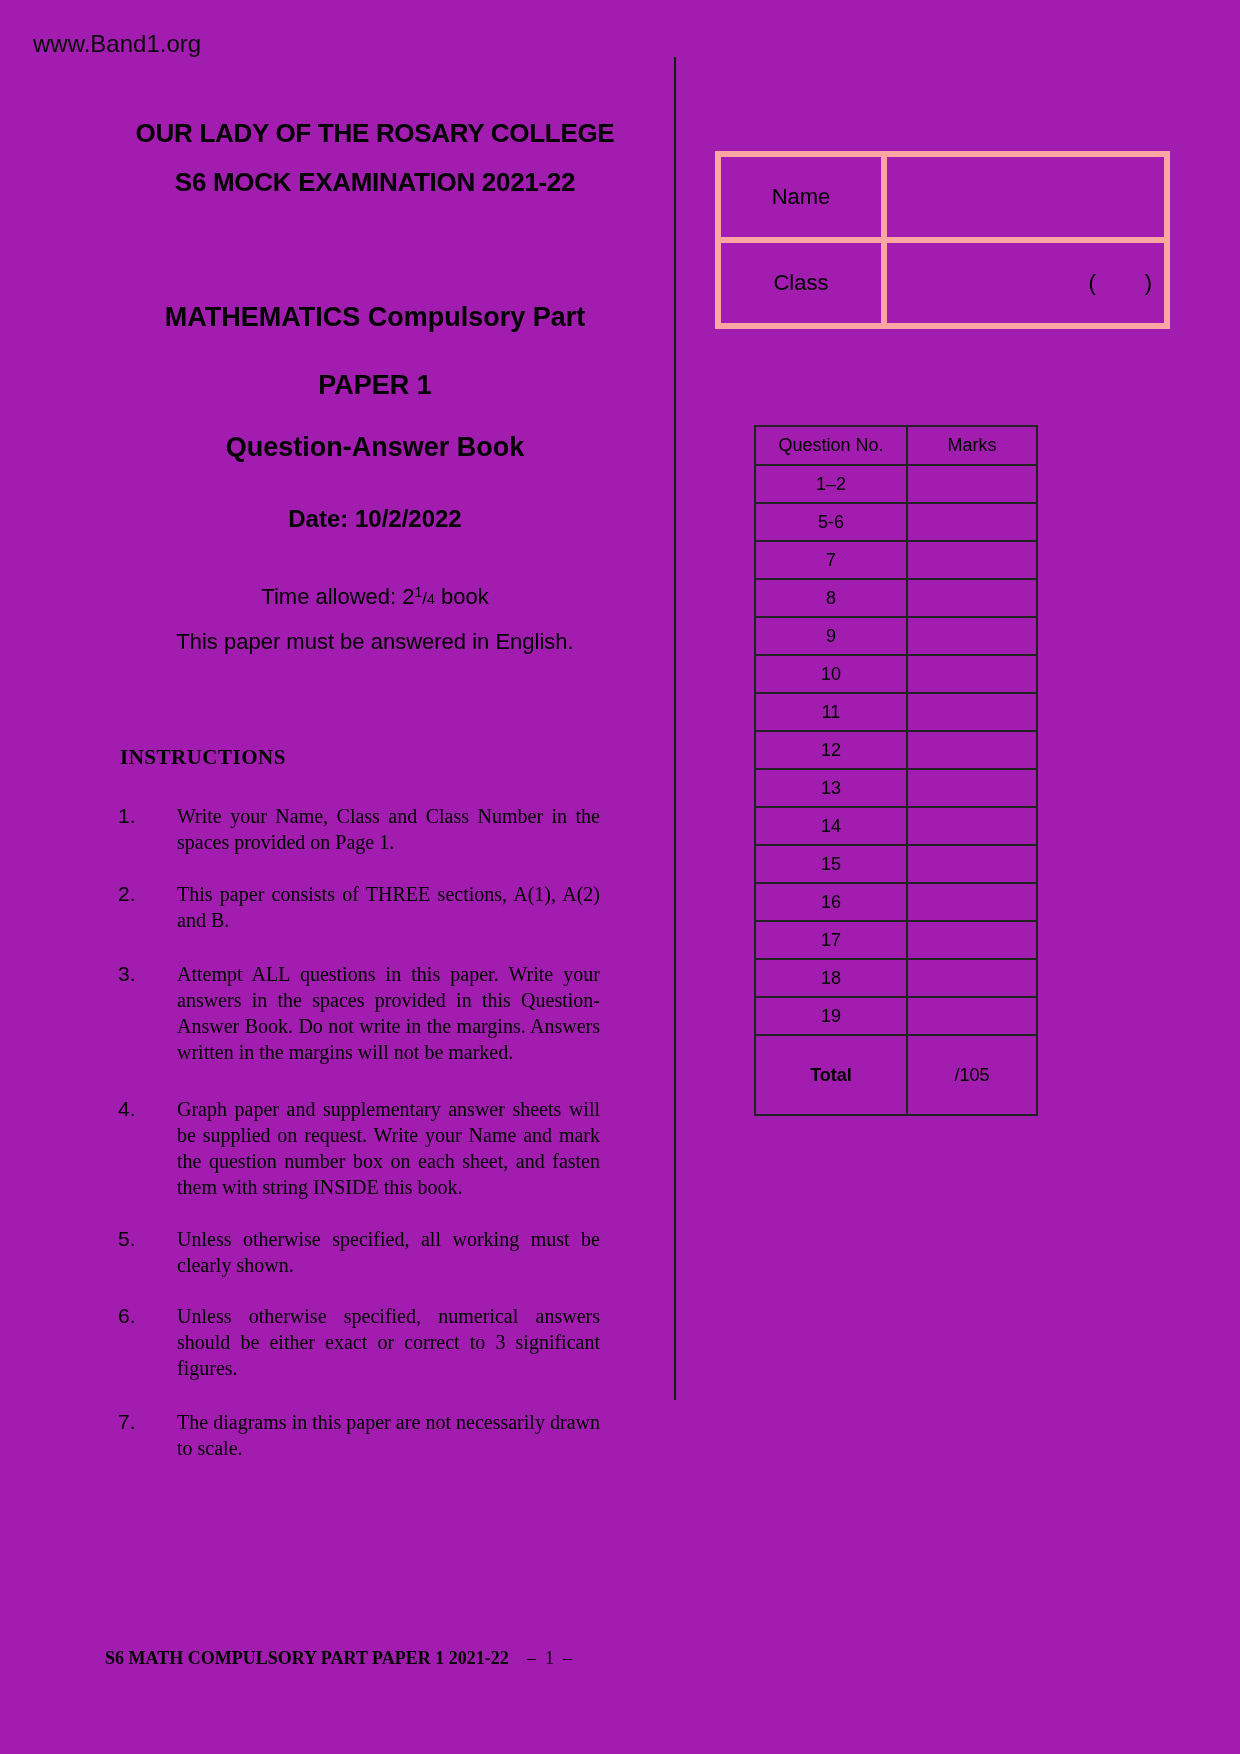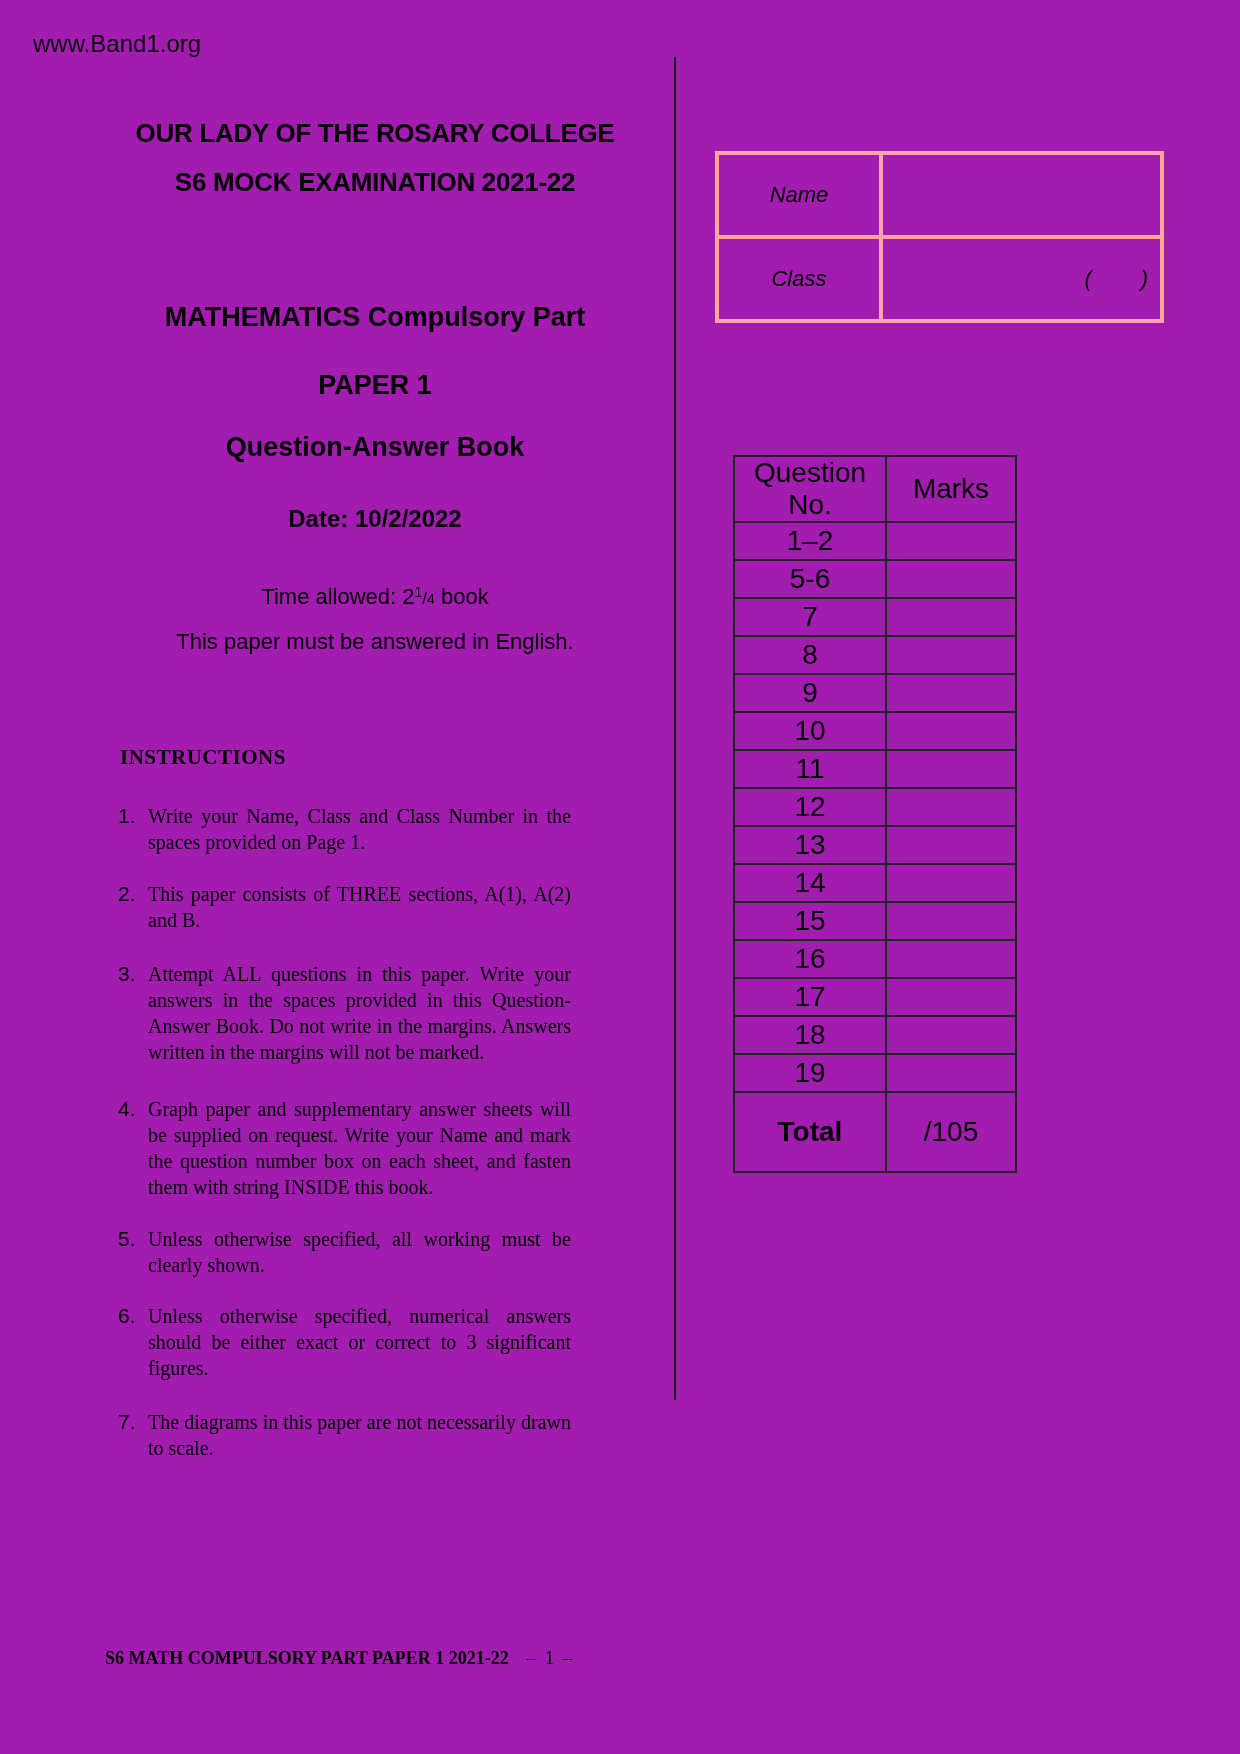--- a/index.html
+++ b/index.html
@@ -36,33 +36,33 @@
     letter-spacing:0.5px;
   }
   .instr-item {
     position:absolute; left:118px; width:484px;
     font-family:"Liberation Serif", serif; font-size:20px; line-height:26px;
   }
   .instr-num {
     position:absolute; left:0; top:0;
     font-family:"Liberation Sans", sans-serif; font-size:21px;
   }
-  .instr-text { margin-left:30px; width:423px; text-align:justify; }
+  .instr-text { margin-left:59px; width:423px; text-align:justify; }
   .i1 { top:803px; }  .i2 { top:881px; }  .i3 { top:961px; }
   .i4 { top:1096px; } .i5 { top:1226px; } .i6 { top:1303px; }
   .i7 { top:1409px; }
 
   table { border-collapse:collapse; }
   .nc-table { position:absolute; left:715px; top:151px; font-size:22px; }
-  .nc-table td { border:4px solid #fca5a5; padding:16px;font-style:italic; }
+  .nc-table td { border:6px solid #fca5a5; padding:16px; }
   .nc-label { width:128px; height:48px; text-align:center; }
   .nc-value { width:245px; }
   .nc-paren { text-align:right; padding-right:12px !important; }
 
-  .marks-table { position:absolute; left:733px; top:425px; font-size:28px;margin-top:30px; }
+  .marks-table { position:absolute; left:754px; top:425px; font-size:18px; }
   .marks-table td { border:2px solid #222; padding:0; text-align:center; }
   .mt-q { width:150px; }
   .mt-m { width:128px; }
   .mt-header td { height:37px; }
   .mt-row td { height:36px; }
   .mt-total td { height:78px; }
   .mt-total .mt-q { font-weight:bold; }
 
   .footer-left {
     position:absolute; left:105px; top:1648px;

